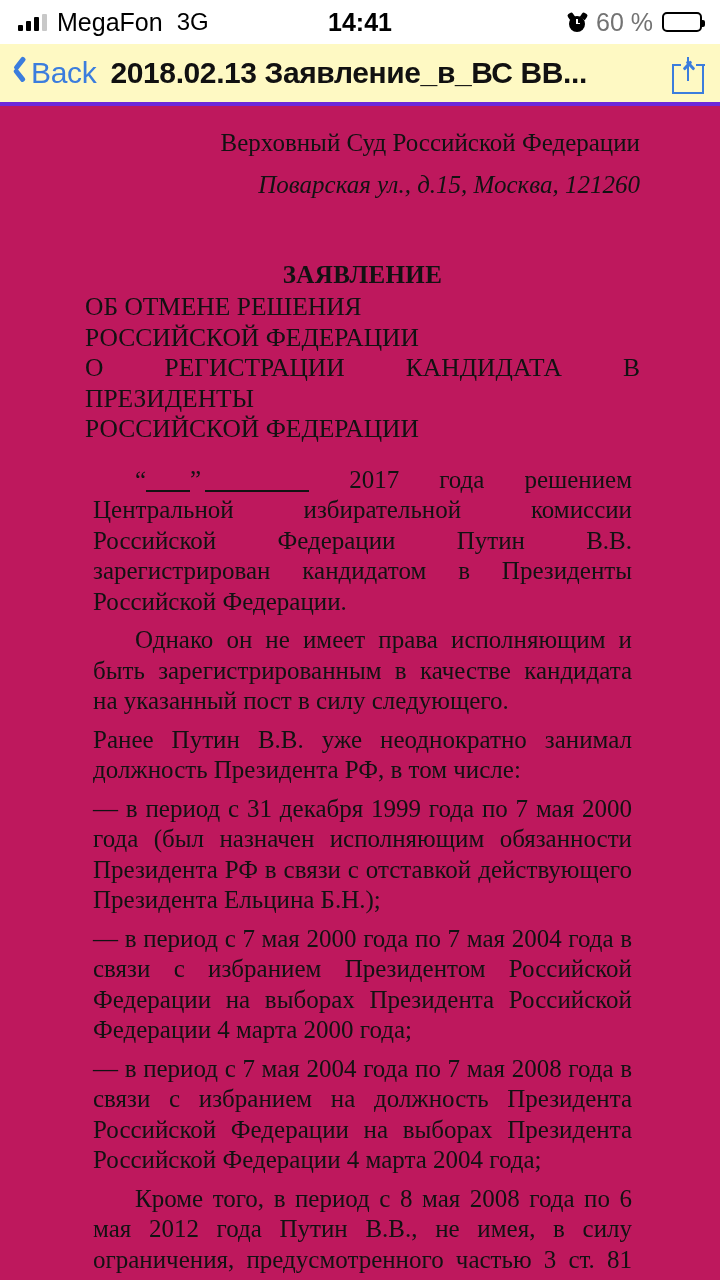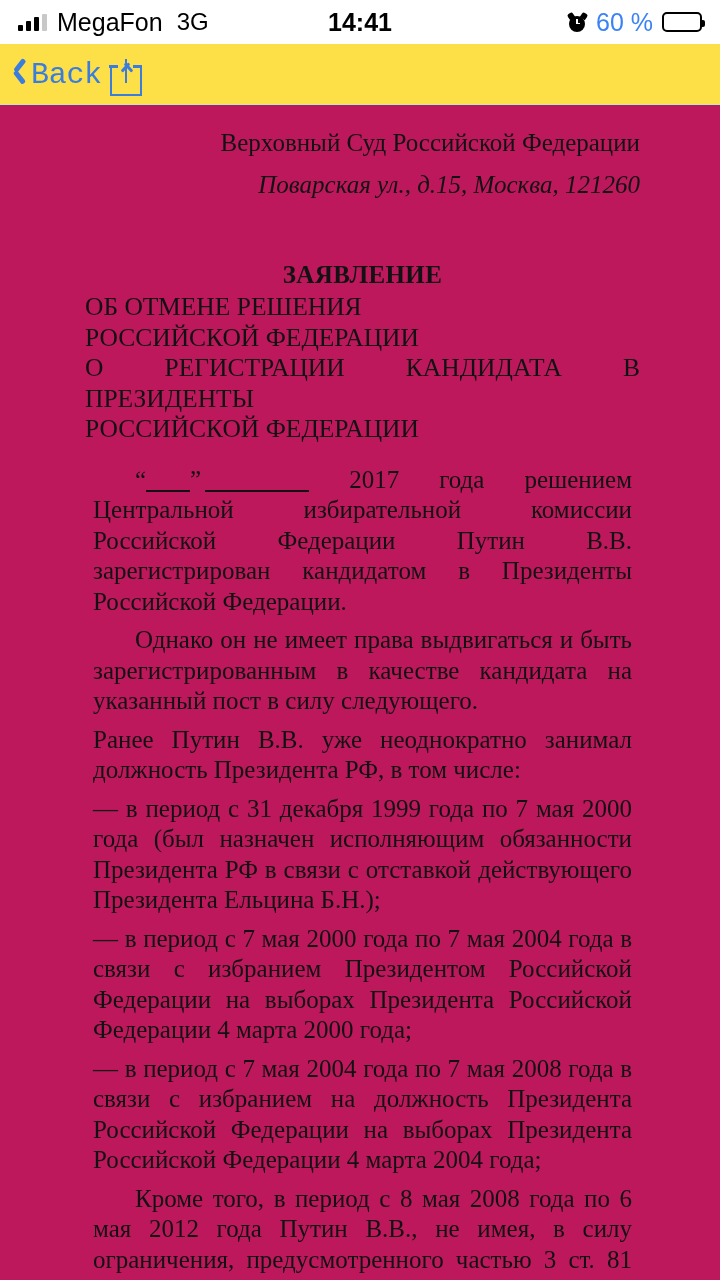--- a/index.html
+++ b/index.html
@@ -49,41 +49,40 @@
     position:absolute; left:8.2px; top:10px; width:4px; height:1.6px; background:#fff;
   }
   .alarm .ear-l{
     position:absolute; left:0px; top:0px; width:6px; height:6px;
     background:#000; transform:rotate(-35deg); border-radius:2px 2px 0 0;
   }
   .alarm .ear-r{
     position:absolute; right:0px; top:0px; width:6px; height:6px;
     background:#000; transform:rotate(35deg); border-radius:2px 2px 0 0;
   }
-  .battery-pct{ font-size:25px; color:#3b82f6; }
+  .battery-pct{ font-size:25px; color:#737373; }
   .battery{
     position:relative; width:40px; height:20px;
     border:2px solid #000; border-radius:5px; padding:2px;
   }
   .battery .fill{ height:100%; background:#000; border-radius:1.5px; }
   .battery .cap{
     position:absolute; right:-5px; top:6px; width:3px; height:7px;
     background:#000; border-radius:0 2px 2px 0;
   }
 
   
   .nav-bar{
     position:relative;
     height:62px;
-    background:#fde047;
-    border-bottom:1px solid #6d28d9;
+    background:#fef9c3;
+    border-bottom:4px solid #6d28d9;
     display:flex;
     align-items:center;
     padding:0 14px 0 12px;
-    font-family:Liberation Mono, monospace;
   }
   .back-btn{
     display:flex; align-items:center; gap:4px;
     color:#3b7ddd; cursor:pointer; flex:0 0 auto;
   }
   .chev{
     width:15px; height:26px; position:relative; flex:0 0 auto;
   }
   .chev:before, .chev:after{
     content:""; position:absolute; left:3px; width:15px; height:4.5px;
@@ -210,20 +209,21 @@
       <span class="cap"></span>
     </span>
   </div>
 </div>
 
 <div class="nav-bar">
   <div class="back-btn">
     <span class="chev"></span>
     <span class="back-label">Back</span>
   </div>
+  <div class="doc-title">2018.02.13 Заявление_в_ВС ВВ...</div>
   <div class="share-btn">
     <span class="box"></span>
     <span class="stem"></span>
     <span class="arr"></span>
   </div>
 </div>
 
 <div class="doc">
 
   <div class="addressee">
@@ -241,21 +241,21 @@
     </div>
   </div>
 
   <div class="body">
 
     <p class="ind">
       <span>“</span><span class="ul-short"></span><span>”</span><span class="ul-long"></span>
       <span>2017 года решением Центральной избирательной комиссии Российской Федерации Путин В.В. зарегистрирован кандидатом в Президенты Российской Федерации.</span>
     </p>
 
-    <p class="ind">Однако он не имеет права выдвигаться и быть зарегистрированным в качестве кандидата на указанный пост в силу следующего.</p>
+    <p class="ind">Однако он не имеет права исполняющим и быть зарегистрированным в качестве кандидата на указанный пост в силу следующего.</p>
     <p>Ранее Путин В.В. уже неоднократно занимал должность Президента РФ, в том числе:</p>
     <p>— в период с 31 декабря 1999 года по 7 мая 2000 года (был назначен исполняющим обязанности Президента РФ в связи с отставкой действующего Президента Ельцина Б.Н.);</p>
     <p>— в период с 7 мая 2000 года по 7 мая 2004 года в связи с избранием Президентом Российской Федерации на выборах Президента Российской Федерации 4 марта 2000 года;</p>
     <p>— в период с 7 мая 2004 года по 7 мая 2008 года в связи с избранием на должность Президента Российской Федерации на выборах Президента Российской Федерации 4 марта 2004 года;</p>
     <p class="ind">Кроме того, в период с 8 мая 2008 года по 6 мая 2012 года Путин В.В., не имея, в силу ограничения, предусмотренного частью 3 ст. 81 Конституции РФ, законной возможности в третий раз подряд выдвинуться на пост Президента РФ и по этой причине формально занимая должность Председателя Правительства РФ, по</p>
 
   </div>
 </div>
 
 </body></html>

